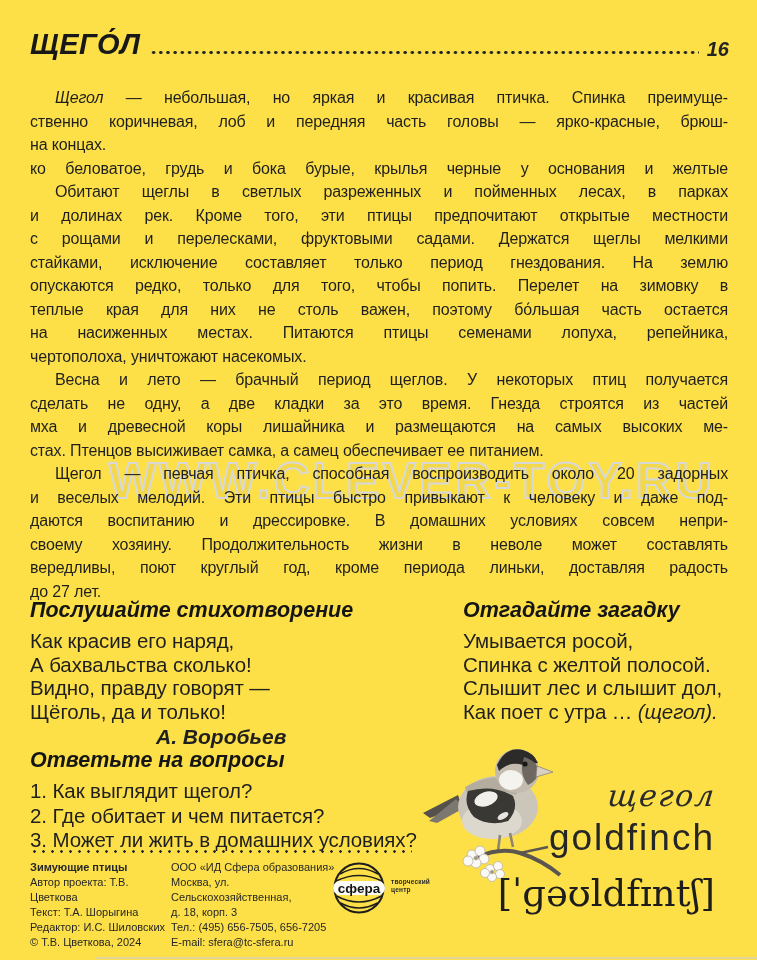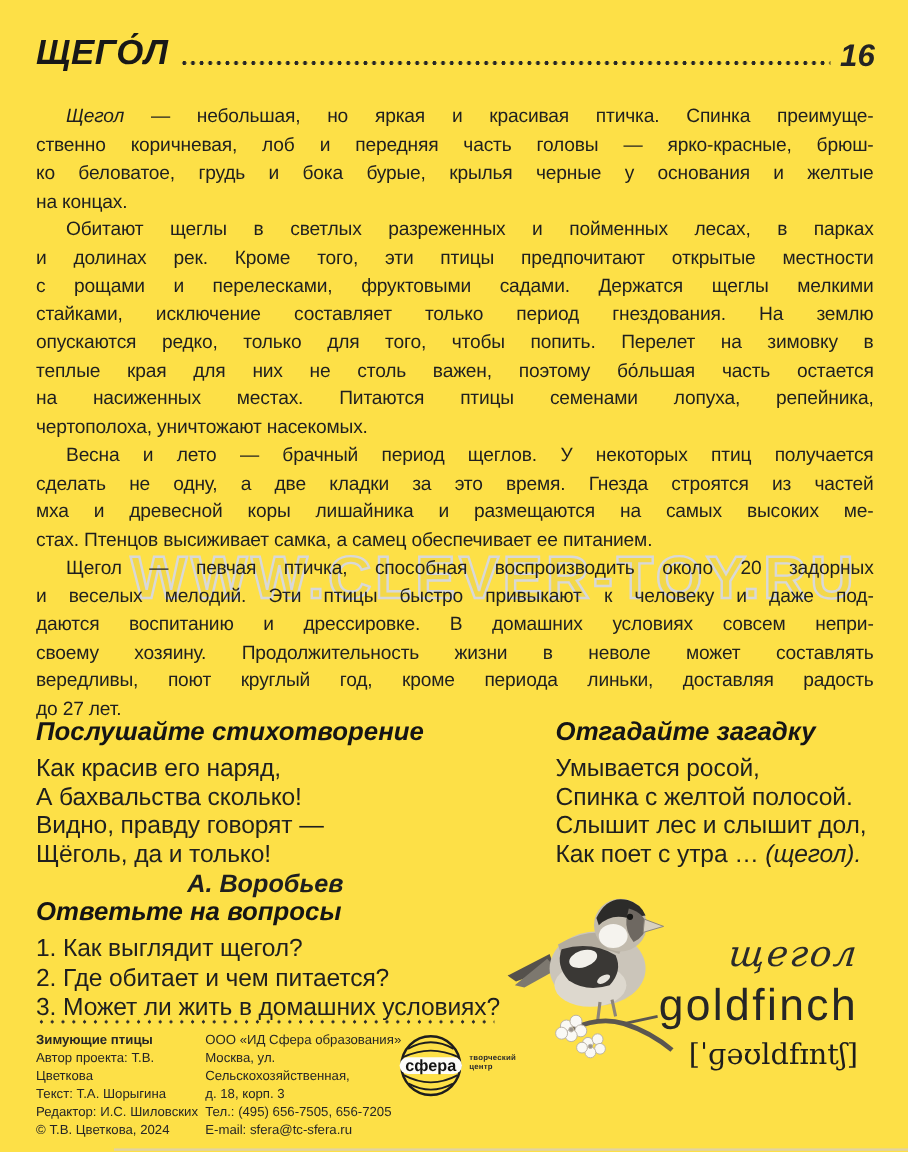--- a/index.html
+++ b/index.html
@@ -4,21 +4,21 @@
 <style>
   html,body{margin:0;padding:0;background:#e8e8e8;}
   .page{position:relative;width:757px;height:960px;background:#fde047;overflow:hidden;
         font-family:"Liberation Sans",sans-serif;color:#1f1f1f;}
 
   
   .title-row{position:absolute;left:30px;right:28px;top:30px;display:flex;align-items:flex-end;}
   .title-row h1{margin:0;font-style:italic;font-weight:bold;font-size:29px;line-height:1;letter-spacing:.5px;color:#181818;}
   .leader{flex:1;height:5px;margin:0 8px 4px 10px;
           background:radial-gradient(circle,#262626 1.5px,transparent 1.8px) 0 50%/7.2px 5px repeat-x;}
-  .pagenum{font-style:italic;font-weight:bold;font-size:26px;line-height:1;color:#242424;}
+  .pagenum{font-style:italic;font-weight:bold;font-size:20px;line-height:1;color:#242424;}
 
   
   .body-text{position:absolute;left:30px;top:86px;width:698px;z-index:2;}
   .line{font-size:16px;height:23.5px;line-height:23.5px;letter-spacing:-.15px;
         text-align:justify;text-align-last:justify;white-space:nowrap;overflow:visible;}
   .line.last{text-align-last:left;}
   .line.first{text-indent:25px;}
 
   
   .watermark{position:absolute;left:84px;top:452px;width:655px;z-index:1;text-align:center;
@@ -37,21 +37,21 @@
   
   .questions{position:absolute;left:30px;top:748px;width:420px;z-index:2;}
   .qline{font-size:20.5px;line-height:24.6px;letter-spacing:-.1px;}
 
   
   .bird{position:absolute;left:420px;top:733px;z-index:1;}
   .caption{position:absolute;right:42px;top:780px;text-align:right;z-index:2;}
   .cap-script{font-family:"DejaVu Serif",serif;font-style:italic;font-size:30px;line-height:32px;
               letter-spacing:1.5px;color:#2b2b2b;transform:skewX(-6deg);transform-origin:right;}
   .cap-en{font-size:37px;line-height:42px;letter-spacing:2px;color:#262626;margin-top:5px;}
-  .cap-ipa{font-family:"DejaVu Serif",serif;font-size:24px;line-height:38px;color:#1d1d1d;margin-top:1px;}
+  .cap-ipa{font-family:"DejaVu Serif",serif;font-size:37px;line-height:38px;color:#1d1d1d;margin-top:16px;}
 
   
   .footer-dots{position:absolute;left:30px;top:849px;width:382px;height:5px;z-index:2;
                background:radial-gradient(circle,#2a2a2a 1.2px,transparent 1.5px) 0 50%/9px 5px repeat-x;}
   .fcol{position:absolute;top:860px;z-index:2;font-size:11px;line-height:15px;color:#262626;}
   .fcol-1{left:30px;width:142px;}
   .fcol-2{left:171px;width:172px;}
   .fline.bold{font-weight:bold;}
   .logo{position:absolute;left:332px;top:861px;z-index:2;}
   .tagline{position:absolute;left:391px;top:878px;z-index:2;font-size:6.5px;line-height:8px;
@@ -67,22 +67,22 @@
   <header class="title-row">
     <h1>ЩЕГО́Л</h1>
     <div class="leader"></div>
     <div class="pagenum">16</div>
   </header>
 
   <main class="body-text" id="paragraphs">
       <div class="para">
         <div class="line first"><i>Щегол</i> — небольшая, но яркая и красивая птичка. Спинка преимуще-</div>
         <div class="line">ственно коричневая, лоб и передняя часть головы — ярко-красные, брюш-</div>
+        <div class="line last">на концах.</div>
         <div class="line">ко беловатое, грудь и бока бурые, крылья черные у основания и желтые</div>
-        <div class="line last">на концах.</div>
       </div>
       <div class="para">
         <div class="line first">Обитают щеглы в светлых разреженных и пойменных лесах, в парках</div>
         <div class="line">и долинах рек. Кроме того, эти птицы предпочитают открытые местности</div>
         <div class="line">с рощами и перелесками, фруктовыми садами. Держатся щеглы мелкими</div>
         <div class="line">стайками, исключение составляет только период гнездования. На землю</div>
         <div class="line">опускаются редко, только для того, чтобы попить. Перелет на зимовку в</div>
         <div class="line">теплые края для них не столь важен, поэтому бо́льшая часть остается</div>
         <div class="line">на насиженных местах. Питаются птицы семенами лопуха, репейника,</div>
         <div class="line last">чертополоха, уничтожают насекомых.</div>

